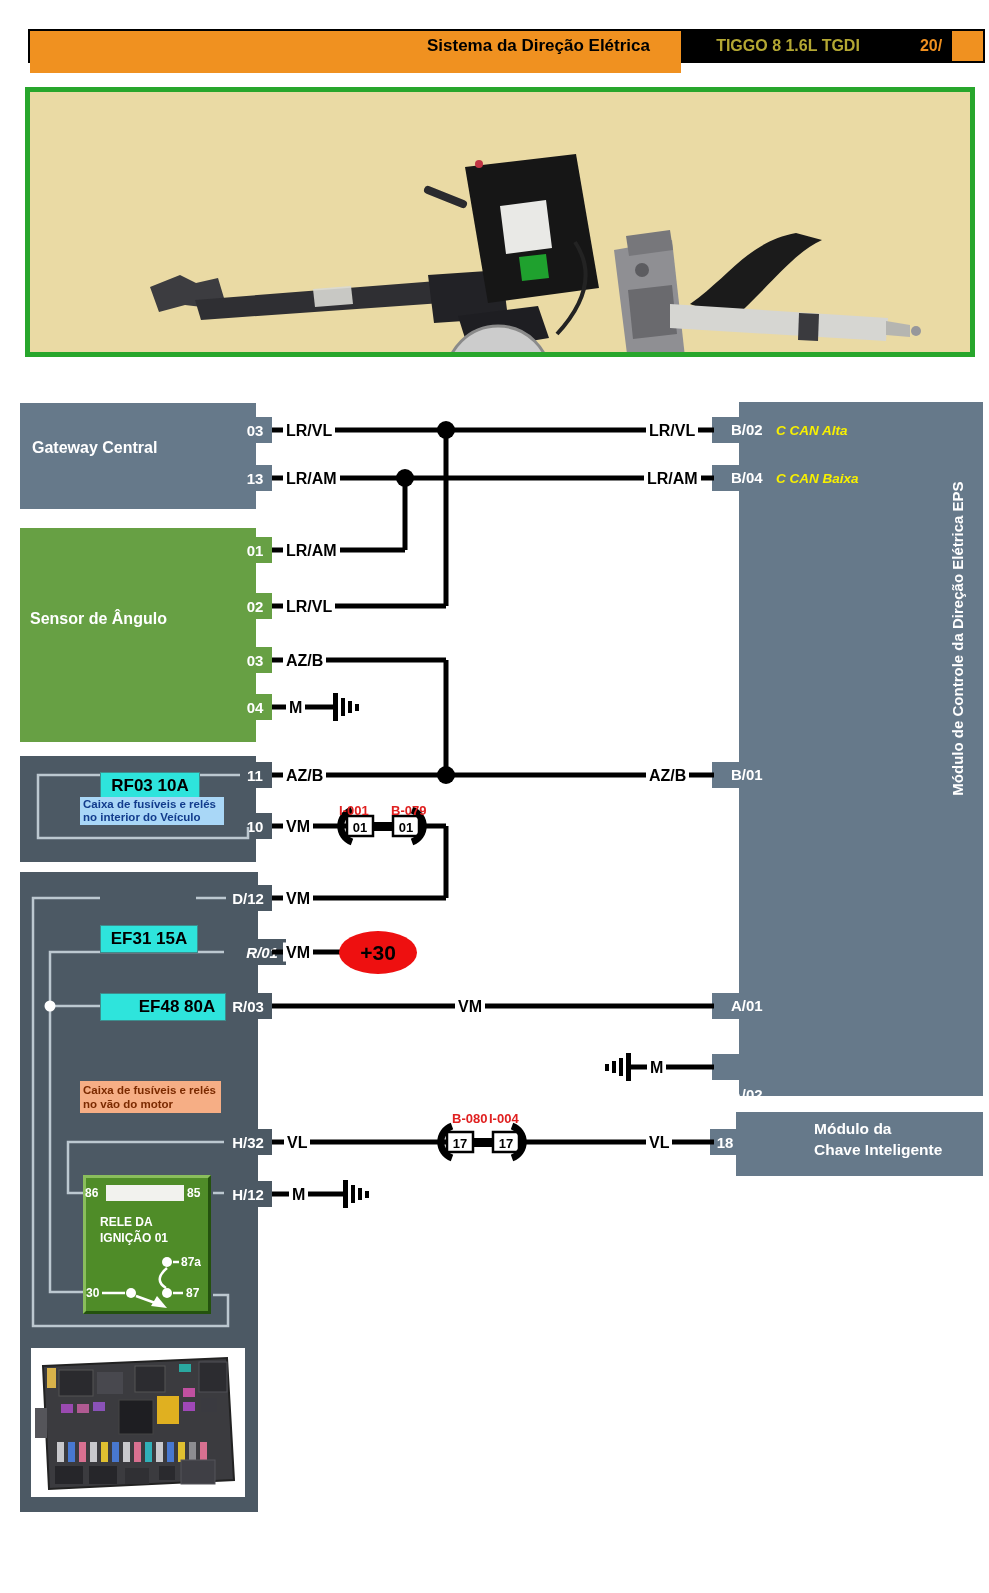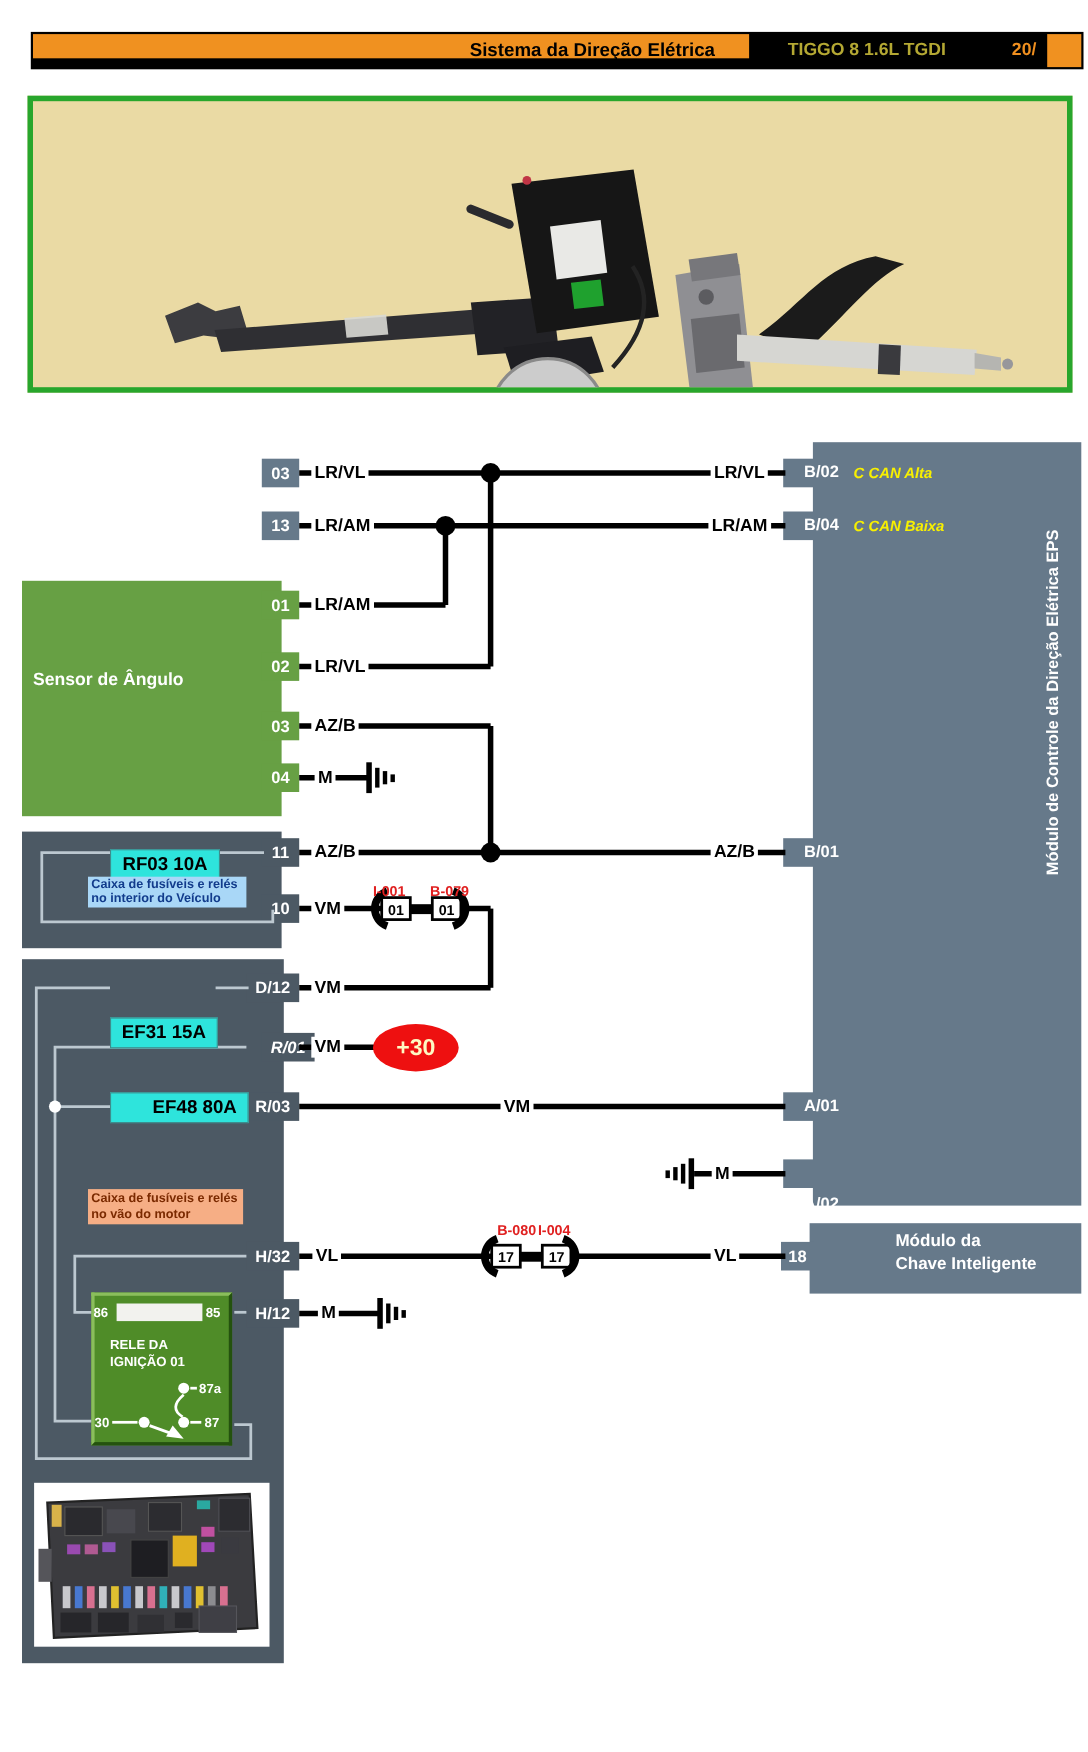--- a/index.html
+++ b/index.html
@@ -35,34 +35,34 @@
             line-height:13px;padding:1px 3px;}
   .cap-orange{position:absolute;background:#F6AE85;color:#7B2A00;font-weight:bold;font-size:11.5px;
             line-height:14px;padding:2px 3px;}
   .cid{position:absolute;color:#E02020;font-weight:bold;font-size:13px;transform:translateY(-50%);
        white-space:nowrap;}
   .cpin{position:absolute;color:#000;font-weight:bold;font-size:13px;
         transform:translate(-50%,-50%);}
   .relay{background:#4F8C28;border-top:3px solid #8ABE5C;border-left:3px solid #8ABE5C;
          border-bottom:3px solid #24520E;border-right:3px solid #24520E;box-sizing:border-box;}
   .relay-txt{position:absolute;color:#fff;font-weight:bold;font-size:12px;white-space:nowrap;}
-  .power-tag{position:absolute;background:#EE1010;color:#fef9c3;font-weight:bold;font-size:21px;
+  .power-tag{position:absolute;background:#EE1010;color:#000000;font-weight:bold;font-size:21px;
              border-radius:50%;display:flex;align-items:center;justify-content:center;}
   .eps-vert{position:absolute;color:#fff;font-weight:bold;font-size:15px;text-align:center;
             transform:rotate(-90deg);white-space:nowrap;}
   .sk-title{position:absolute;color:#fff;font-weight:bold;font-size:15.5px;line-height:21px;}
   svg{display:block;}
 </style>
 </head>
 <body>
 
 <div id="stage">
 
   <div class="abs hdr-frame" style="left:28px;top:29px;width:957px;height:34px;">
-    <div class="abs hdr-orange" style="left:2px;top:2px;width:651px;height:22px;">
+    <div class="abs hdr-orange" style="left:2px;top:2px;width:651px;height:42px;">
       <div class="abs hdr-title" style="left:180px;top:0;width:440px;">Sistema da Direção Elétrica</div>
     </div>
     <div class="abs hdr-vehicle" style="left:660px;top:2px;width:200px;text-align:center;">TIGGO 8 1.6L TGDI</div>
     <div class="abs hdr-page" style="left:868px;top:2px;width:70px;text-align:center;">20/</div>
     <div class="abs hdr-orange" style="left:924px;top:2px;width:31px;height:30px;"></div>
   </div>
 
   <div class="abs photo-frame" style="left:25px;top:87px;width:940px;height:260px;">
     <svg width="940" height="260" viewBox="0 0 940 260">
 
@@ -91,20 +91,23 @@
 
       <path d="M660,212 C700,184 718,150 766,141 L792,148 C762,162 742,192 702,228 Z" fill="#1b1b1b"></path>
 
       <polygon points="640,212 858,226 856,249 640,236" fill="#d6d6d2"></polygon>
       <polygon points="769,221 789,222 788,249 768,248" fill="#3a3a3e"></polygon>
       <polygon points="856,229 880,233 880,245 856,243" fill="#b5b5b1"></polygon>
       <circle cx="886" cy="239" r="5" fill="#97979b"></circle>
     </svg>
   </div>
 
+  <div class="abs box-slate" style="left:20px;top:403px;width:236px;height:106px;">
+    <div class="mod-title abs" style="left:12px;top:36px;">Gateway Central</div>
+  </div>
   <div class="tab tab-slate" style="left:238px;top:417px;width:34px;height:26px;">03</div>
   <div class="tab tab-slate" style="left:238px;top:465px;width:34px;height:26px;">13</div>
 
   <div class="abs box-green" style="left:20px;top:528px;width:236px;height:214px;">
     <div class="mod-title abs" style="left:10px;top:82px;">Sensor de Ângulo</div>
   </div>
   <div class="tab tab-green" style="left:238px;top:537px;width:34px;height:26px;">01</div>
   <div class="tab tab-green" style="left:238px;top:593px;width:34px;height:26px;">02</div>
   <div class="tab tab-green" style="left:238px;top:647px;width:34px;height:26px;">03</div>
   <div class="tab tab-green" style="left:238px;top:694px;width:34px;height:26px;">04</div>

